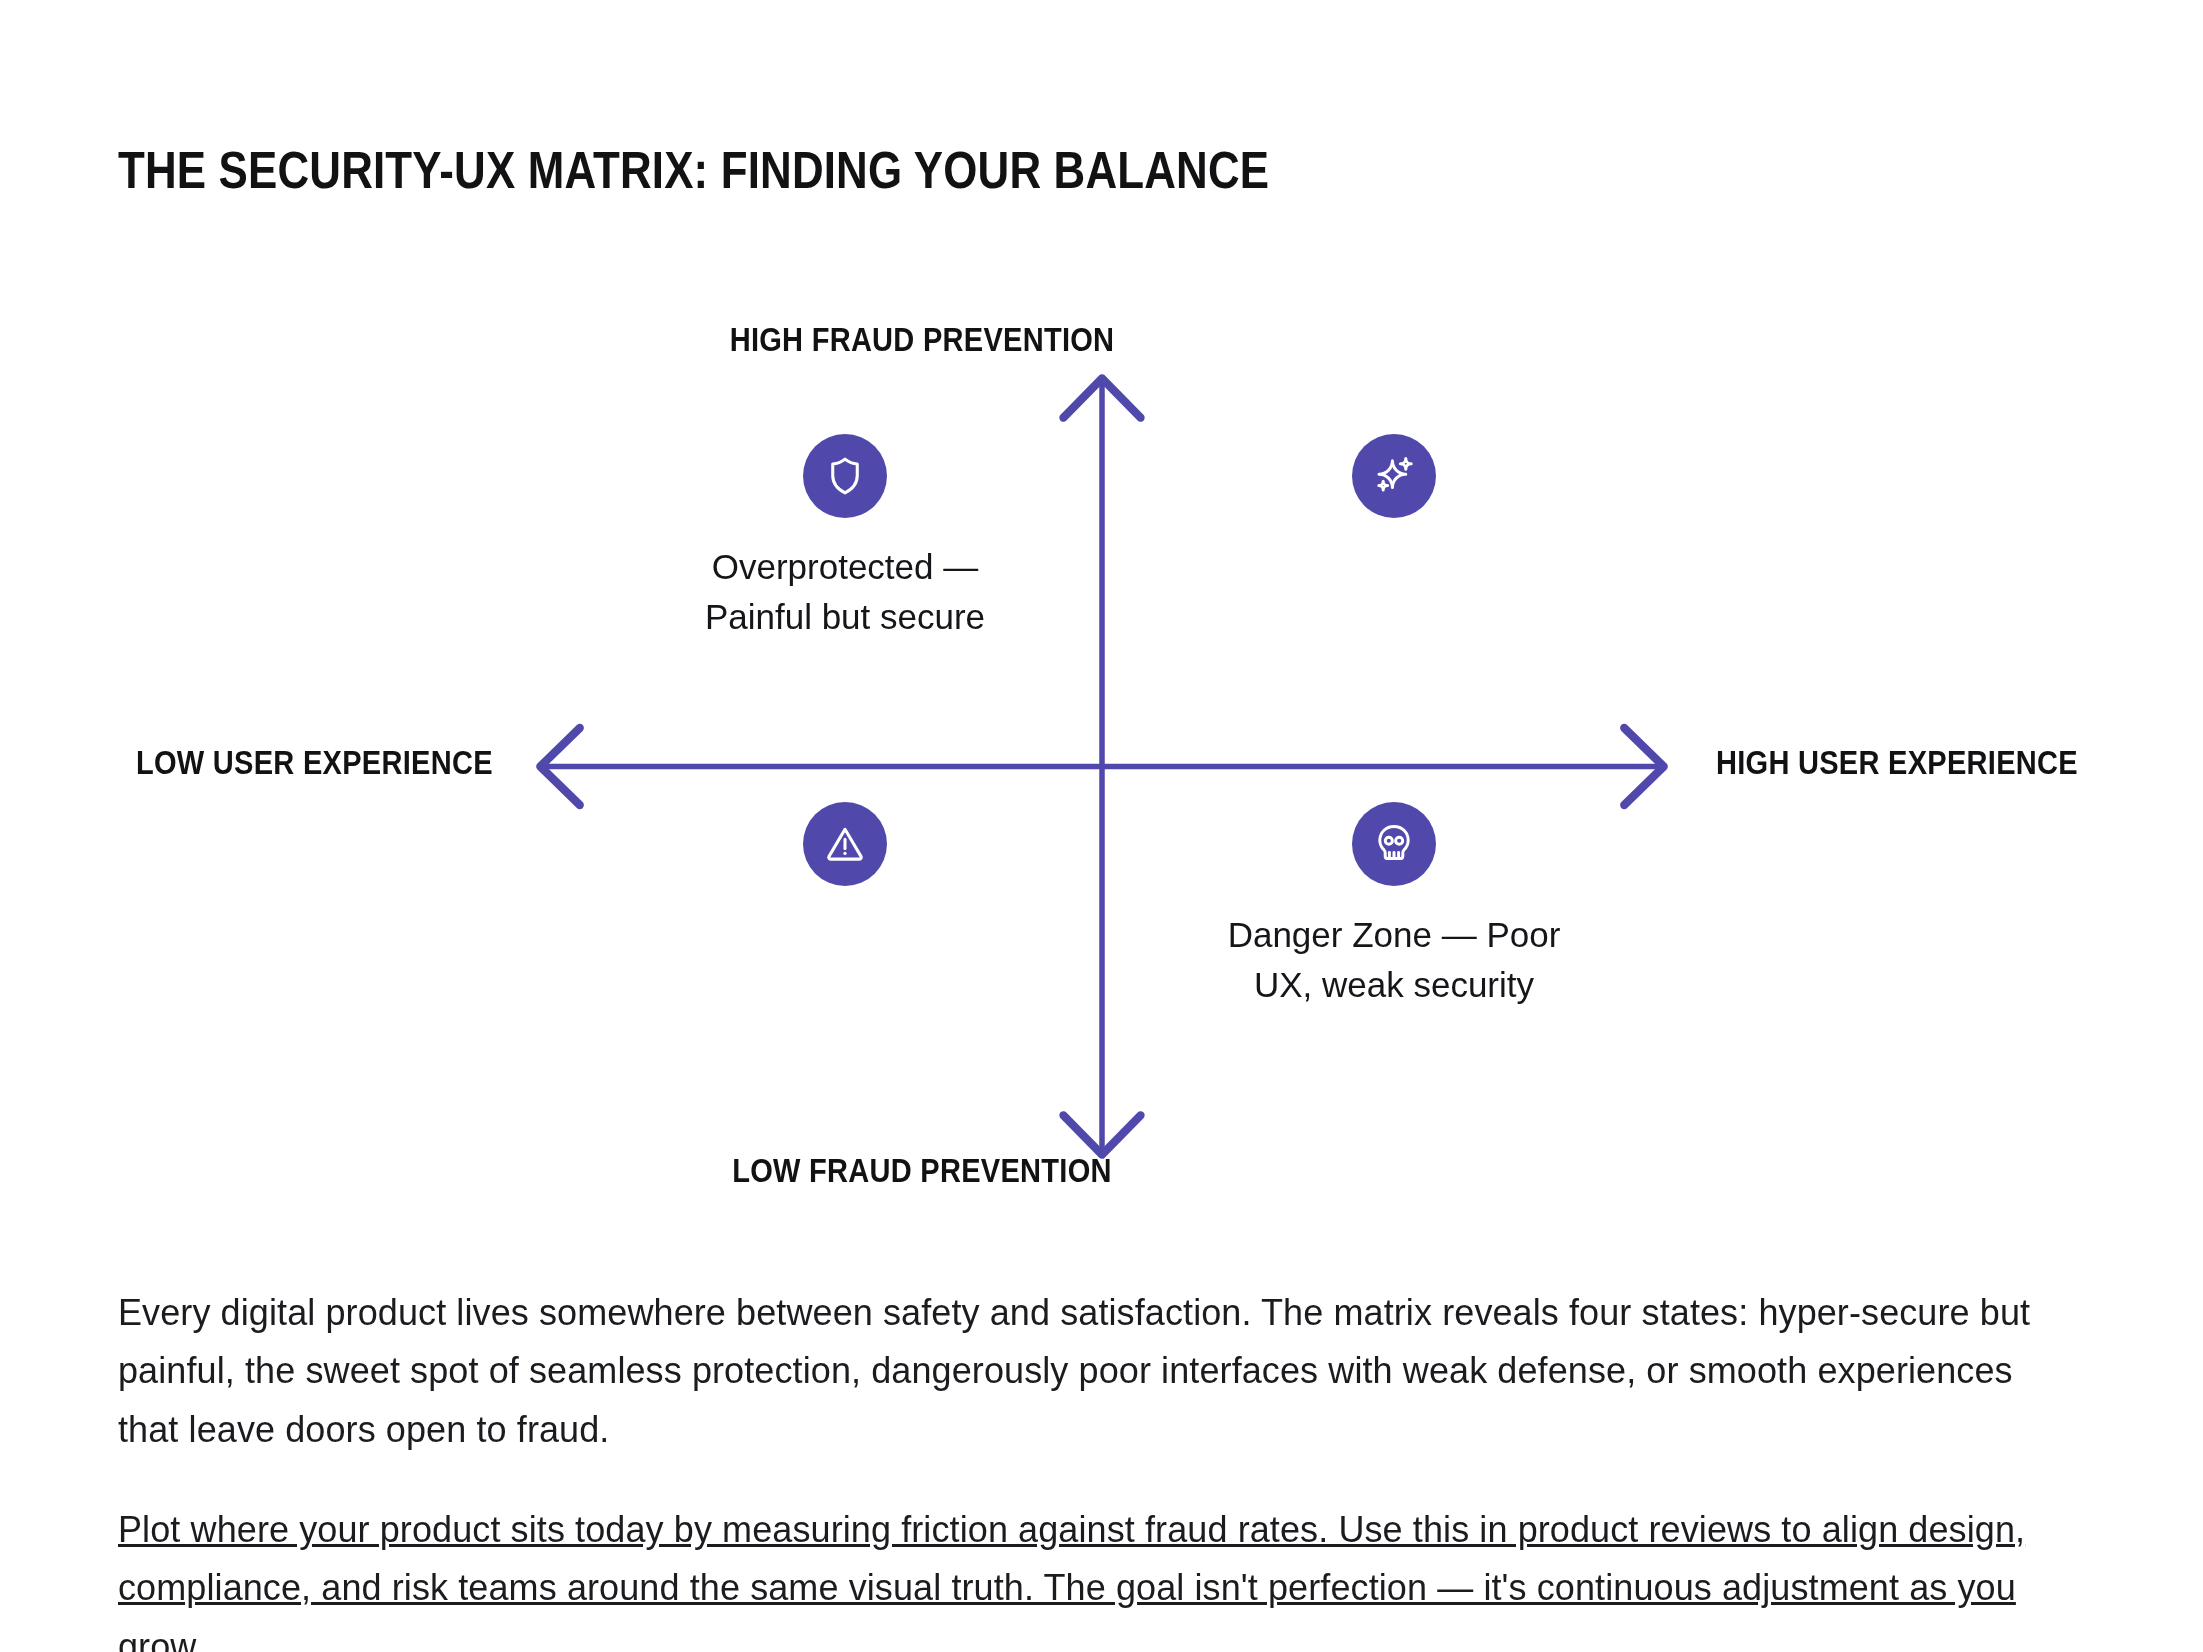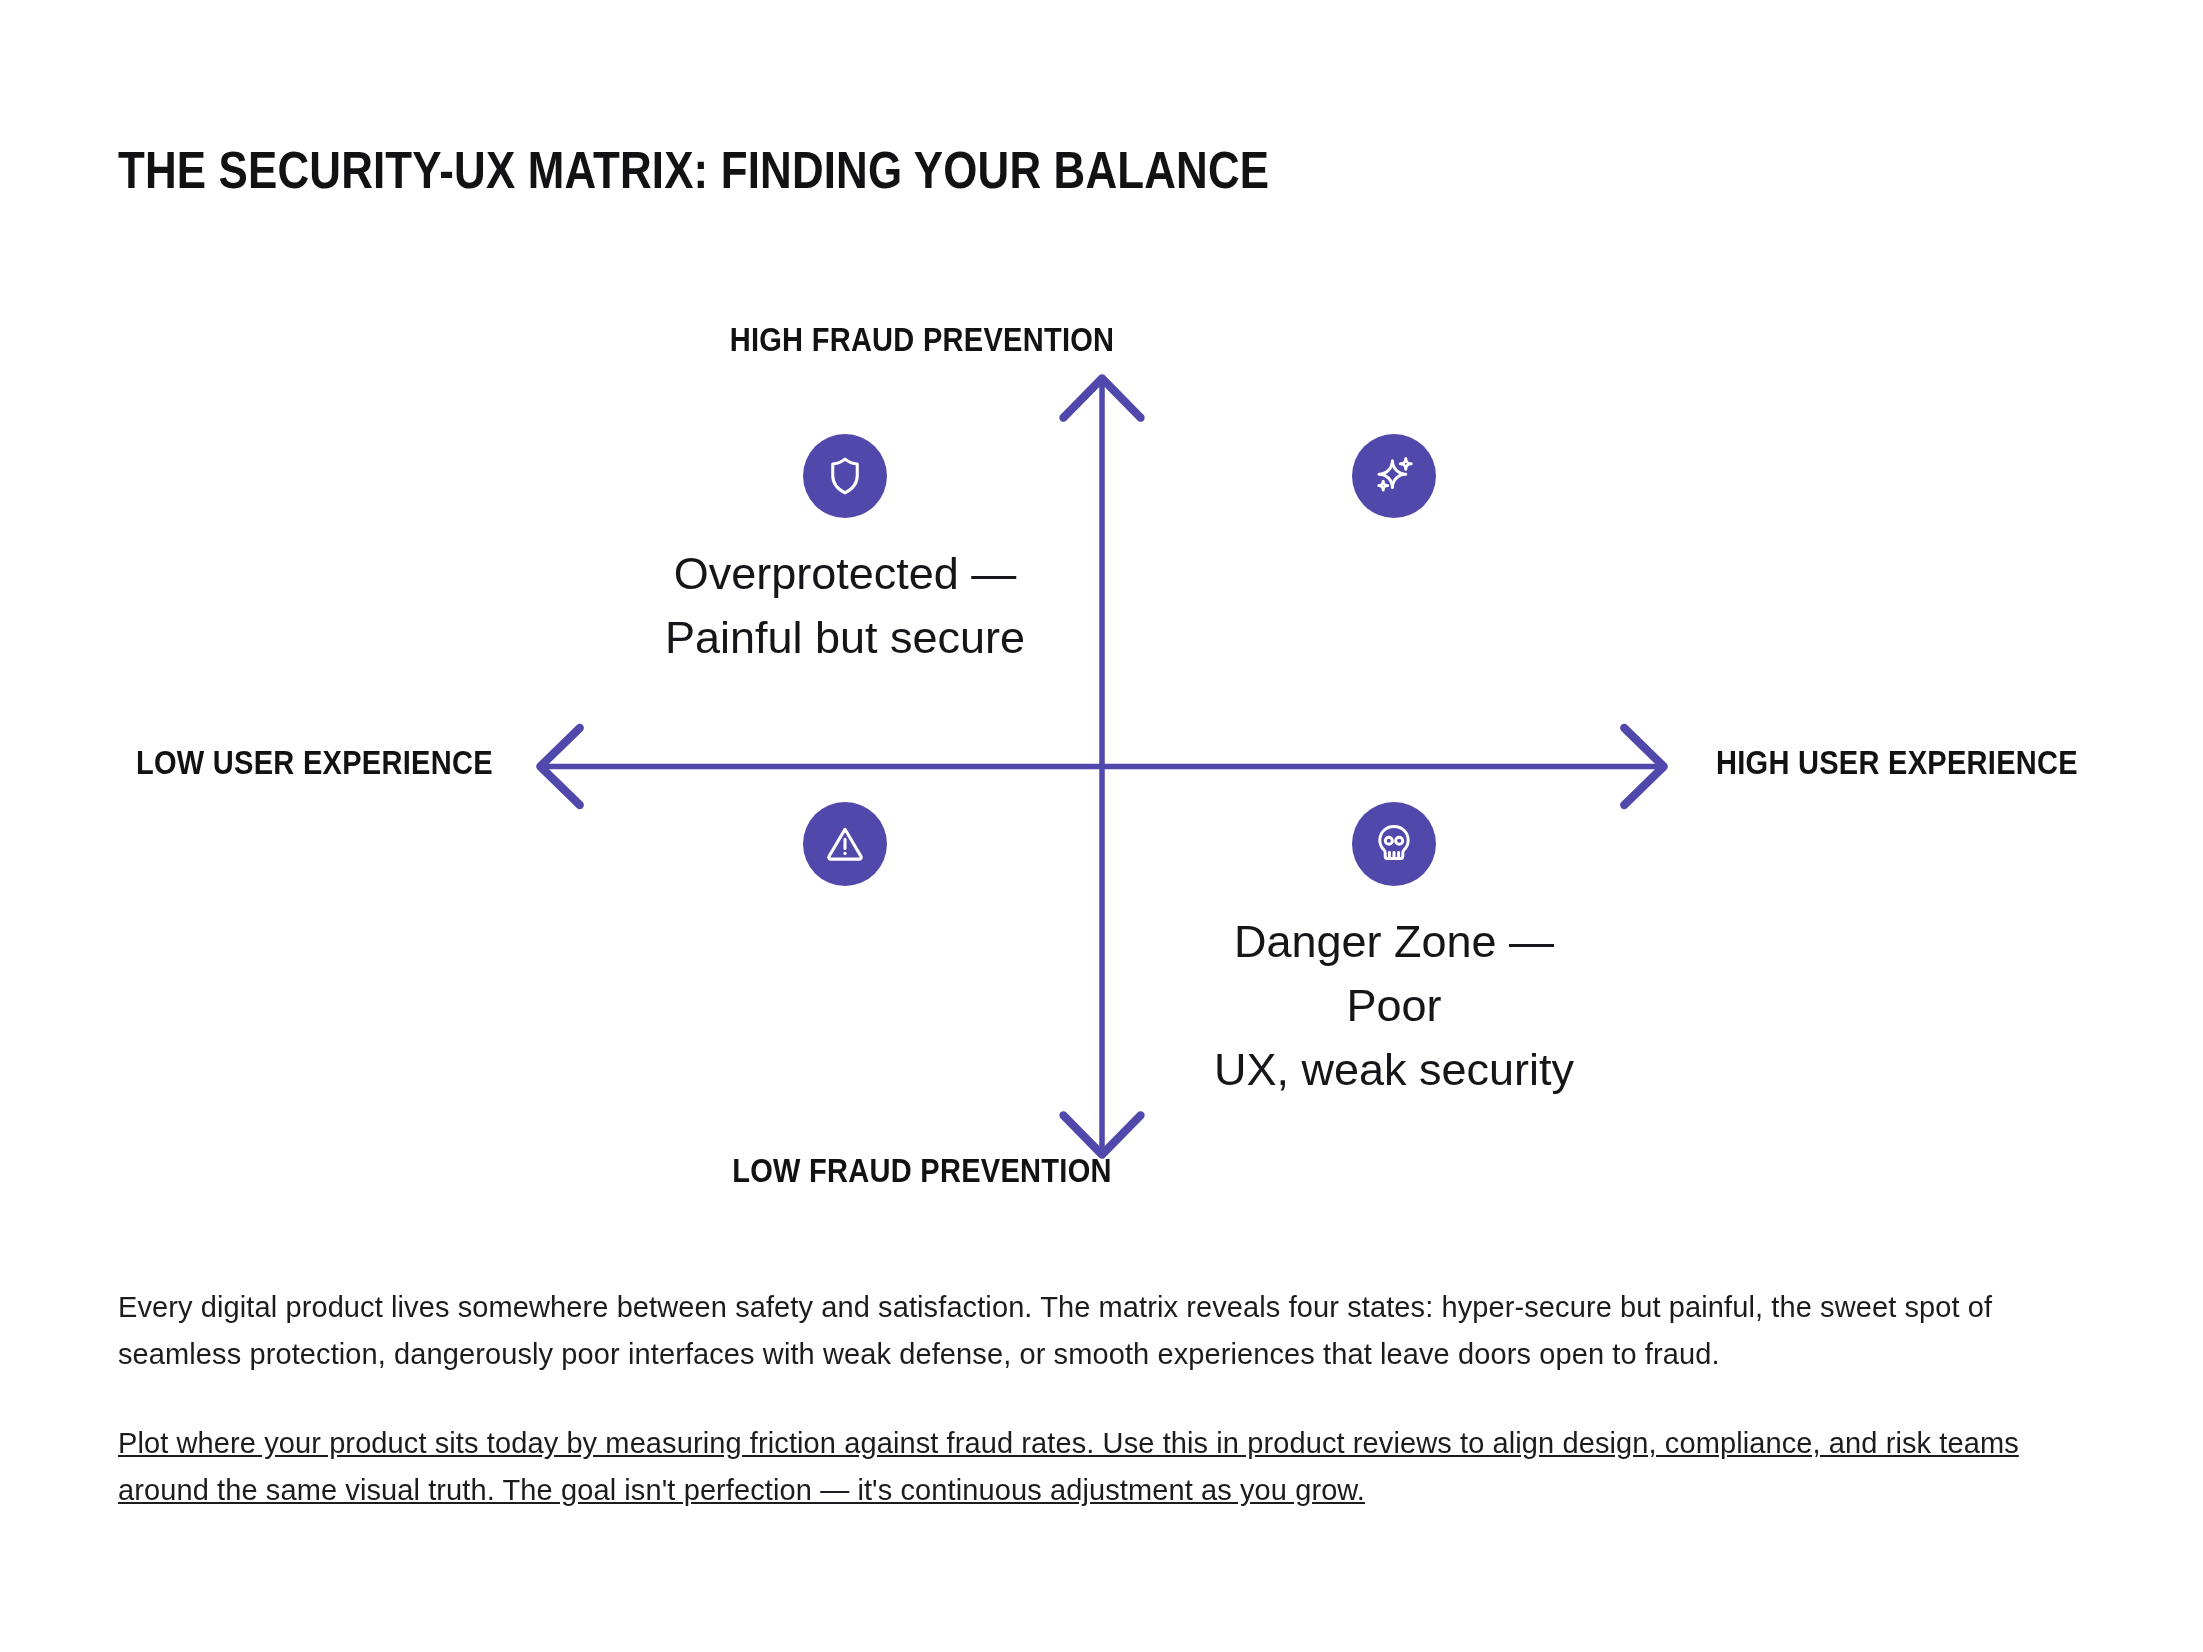--- a/index.html
+++ b/index.html
@@ -109,38 +109,38 @@
   }
   .icon-badge svg {
     display: block;
   }
 
   .q-label {
     margin-top: 24px;
     text-align: center;
     font-family: "Liberation Sans", sans-serif;
     font-weight: 400;
-    font-size: 45px;
+    font-size: 35px;
     line-height: 1.42;
     color: #16161a;
     white-space: pre-line;
   }
 
   
   .body-copy {
     position: absolute;
     left: 118px;
     top: 1284px;
     width: 1965px;
   }
   .body-copy p {
     margin: 0 0 42px 0;
     font-family: "Liberation Sans Narrow", "Liberation Sans", sans-serif;
     font-weight: 400;
-    font-size: 29px;
+    font-size: 36px;
     line-height: 1.62;
     color: #1c1c20;
     letter-spacing: 0.1px;
   }
   .body-copy p:last-child { margin-bottom: 16px; text-decoration: underline; }
 </style>
 </head>
 <body>
 
 <div class="page-title">THE SECURITY-UX MATRIX: FINDING YOUR BALANCE</div>

